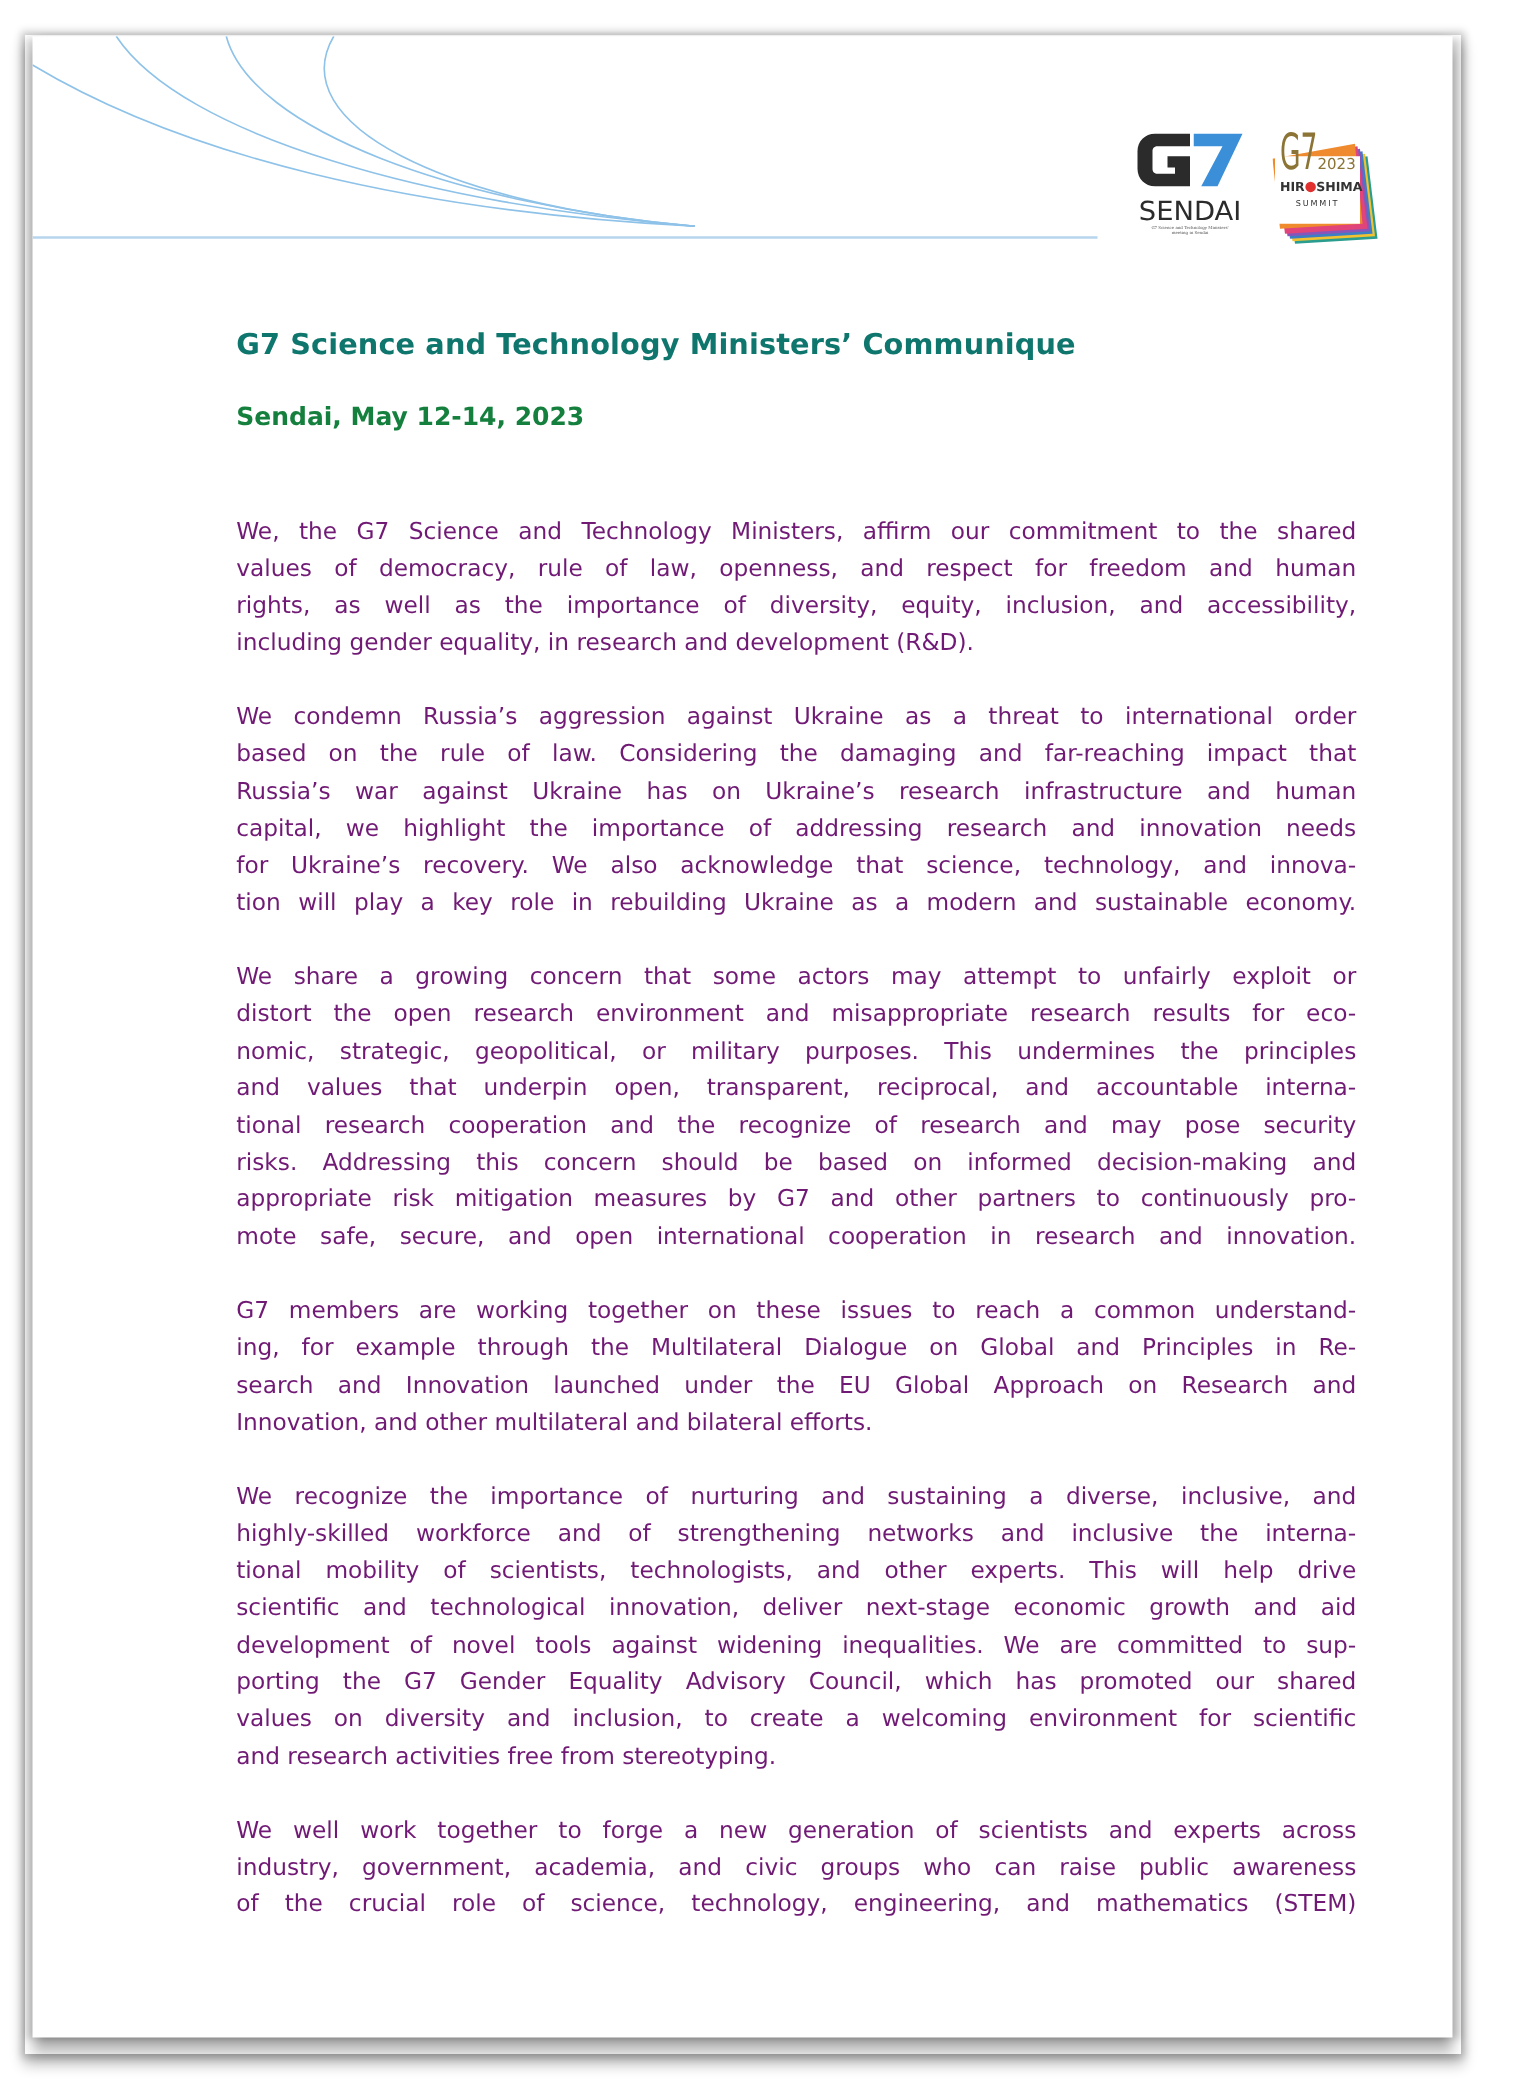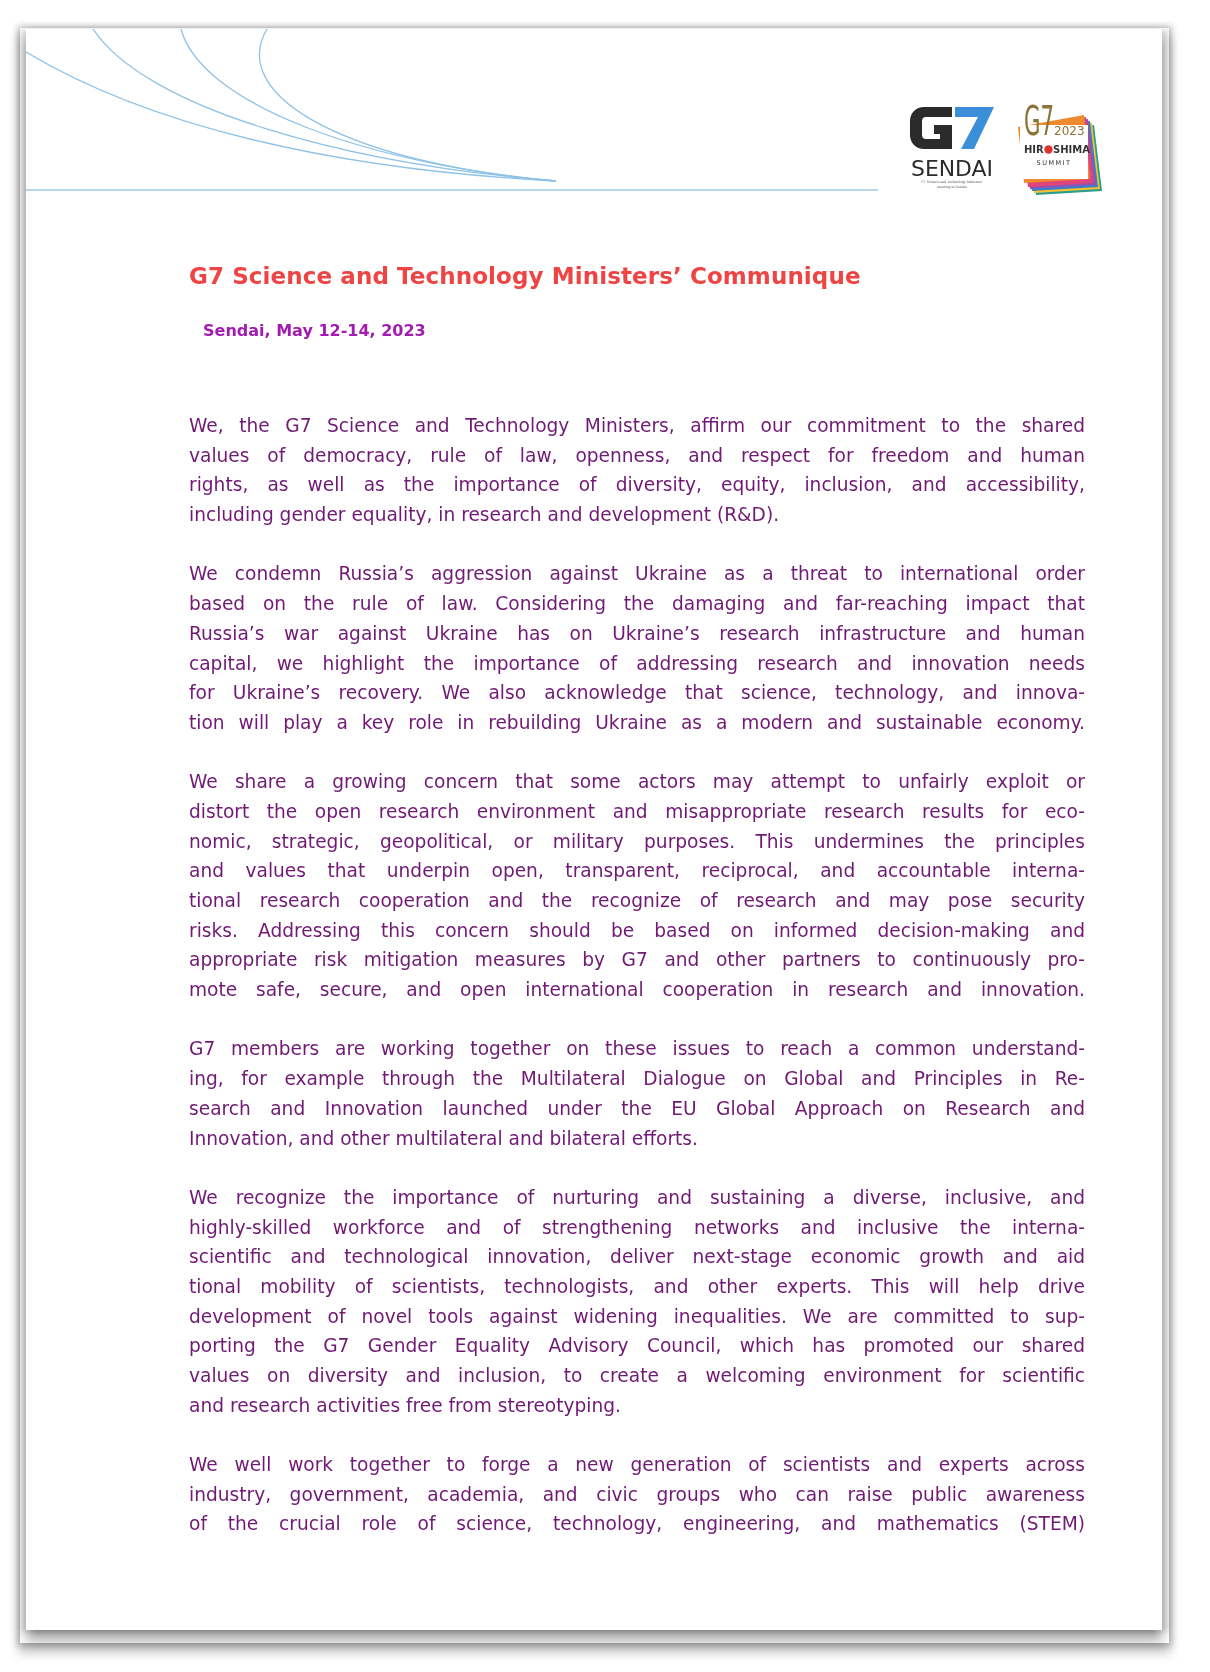--- a/index.html
+++ b/index.html
@@ -55,31 +55,31 @@
     height: 102px;
   }
   .title {
     position: absolute;
     left: 163px;
     top: 234px;
     font-family: "DejaVu Sans", sans-serif;
     font-weight: bold;
     font-size: 23px;
     letter-spacing: 0.1px;
-    color: #ef4444;
+    color: #0f766e;
     white-space: nowrap;
   }
   .subtitle {
     position: absolute;
-    left: 177px;
+    left: 163px;
     top: 292px;
     font-family: "DejaVu Sans", sans-serif;
     font-weight: bold;
-    font-size: 16px;
-    color: #a21caf;
+    font-size: 20px;
+    color: #15803d;
     white-space: nowrap;
   }
   .body-text {
     position: absolute;
     left: 163px;
     top: 382px;
     width: 896px;
     font-family: "DejaVu Sans", sans-serif;
     font-size: 18.6px;
     line-height: 29.7px;
@@ -173,22 +173,22 @@
     </div>
     <div class="para">
       <span class="line">G7 members are working together on these issues to reach a common understand-</span>
       <span class="line">ing, for example through the Multilateral Dialogue on Global and Principles in Re-</span>
       <span class="line">search and Innovation launched under the EU Global Approach on Research and</span>
       <span class="line last">Innovation, and other multilateral and bilateral efforts.</span>
     </div>
     <div class="para">
       <span class="line">We recognize the importance of nurturing and sustaining a diverse, inclusive, and</span>
       <span class="line">highly-skilled workforce and of strengthening networks and inclusive the interna-</span>
+      <span class="line">tional mobility of scientists, technologists, and other experts. This will help drive</span>
       <span class="line">scientific and technological innovation, deliver next-stage economic growth and aid</span>
-      <span class="line">tional mobility of scientists, technologists, and other experts. This will help drive</span>
       <span class="line">development of novel tools against widening inequalities. We are committed to sup-</span>
       <span class="line">porting the G7 Gender Equality Advisory Council, which has promoted our shared</span>
       <span class="line">values on diversity and inclusion, to create a welcoming environment for scientific</span>
       <span class="line last">and research activities free from stereotyping.</span>
     </div>
     <div class="para">
       <span class="line">We well work together to forge a new generation of scientists and experts across</span>
       <span class="line">industry, government, academia, and civic groups who can raise public awareness</span>
       <span class="line">of the crucial role of science, technology, engineering, and mathematics (STEM)</span>
     </div>

